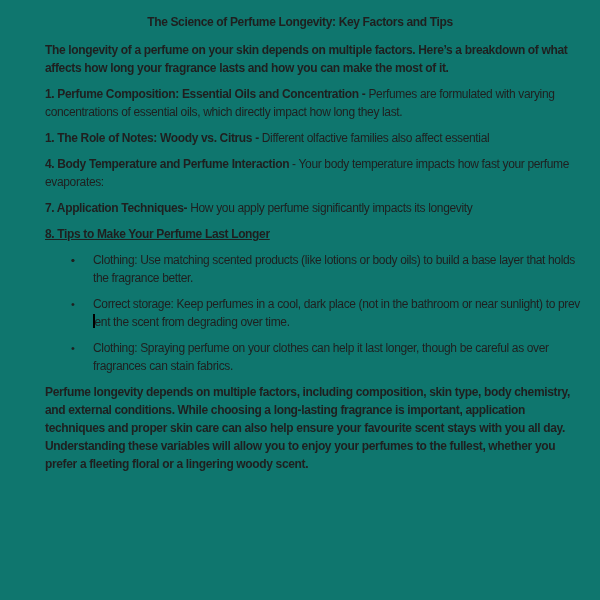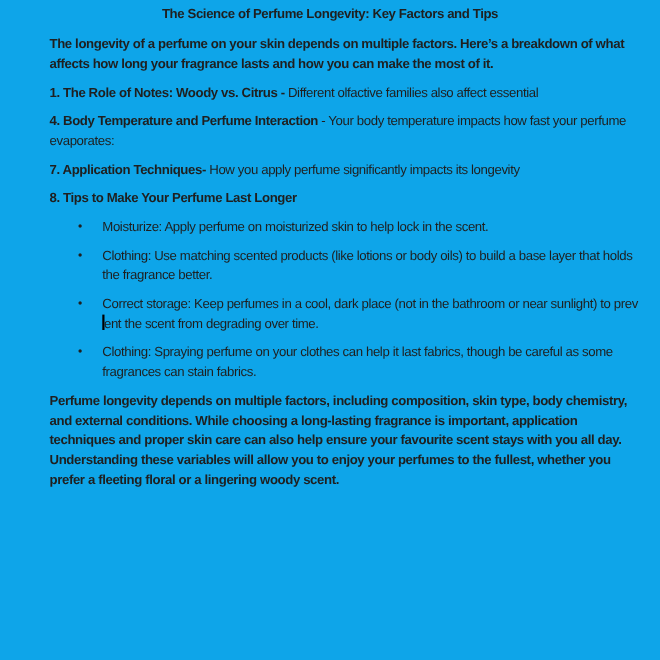--- a/index.html
+++ b/index.html
@@ -4,37 +4,37 @@
 <style>
   * { margin: 0; padding: 0; box-sizing: border-box; }
   html, body {
     width: 600px; height: 600px;
     background: #ffffff;
     overflow: hidden;
     font-family: "Liberation Sans", "DejaVu Sans", sans-serif;
   }
   .page {
     width: 600px; height: 600px;
-    background: #0ea5e9;
-    padding: 3px 20px 0 45px;
+    background: #0f766e;
+    padding: 13px 20px 0 45px;
     color: #1f1f1f;
     font-size: 12px;
     line-height: 18px;
     letter-spacing: -0.35px;
   }
   .doc-title {
     font-weight: bold;
     text-align: center;
     font-size: 12px;
     margin-bottom: 10px;
     margin-right: 25px; 
   }
   p.para { margin-bottom: 8px; }
   .b { font-weight: bold; }
-  .tips-heading { font-weight: bold; margin-bottom: 9px; }
+  .tips-heading { font-weight: bold; margin-bottom: 9px; text-decoration: underline; }
   ul.bullet-list { list-style: none; margin-bottom: 3px; }
   ul.bullet-list li {
     position: relative;
     padding-left: 48px;
     margin-bottom: 8px;
   }
   ul.bullet-list li .dot {
     position: absolute;
     left: 26px;
     top: 0;
@@ -53,33 +53,34 @@
 </style>
 </head>
 <body>
 
 <div class="page">
 
   <div class="doc-title">The Science of Perfume Longevity: Key Factors and Tips</div>
 
   <p class="para b">The longevity of a perfume on your skin depends on multiple factors. Here’s a breakdown of what affects how long your fragrance lasts and how you can make the most of it.</p>
 
+  <p class="para"><span class="b">1. Perfume Composition: Essential Oils and Concentration -</span><span> Perfumes are formulated with varying concentrations of essential oils, which directly impact how long they last.</span></p>
 
   <p class="para"><span class="b">1. The Role of Notes: Woody vs. Citrus -</span><span> Different olfactive families also affect essential</span></p>
 
 
   <p class="para"><span class="b">4. Body Temperature and Perfume Interaction</span><span> - Your body temperature impacts how fast your perfume evaporates:</span></p>
 
   <p class="para"><span class="b">7. Application Techniques-</span><span> How you apply perfume significantly impacts its longevity</span></p>
 
 
   <p class="para tips-heading">8. Tips to Make Your Perfume Last Longer</p>
 
   <ul class="bullet-list">
-    <li><span class="dot">•</span><span>Moisturize: Apply perfume on moisturized skin to help lock in the scent.</span></li>
+    <li><span class="dot">•</span></li>
     <li><span class="dot">•</span><span>Clothing: Use matching scented products (like lotions or body oils) to build a base layer that holds the fragrance better.</span></li>
     <li><span class="dot">•</span><span>Correct storage: Keep perfumes in a cool, dark place (not in the bathroom or near sunlight) to prev</span><span class="caret"></span><span>ent the scent from degrading over time.</span></li>
-    <li><span class="dot">•</span><span>Clothing: Spraying perfume on your clothes can help it last fabrics, though be careful as some fragrances can stain fabrics.</span></li>
+    <li><span class="dot">•</span><span>Clothing: Spraying perfume on your clothes can help it last longer, though be careful as over fragrances can stain fabrics.</span></li>
   </ul>
 
   <p class="para closing">Perfume longevity depends on multiple factors, including composition, skin type, body chemistry, and external conditions. While choosing a long-lasting fragrance is important, application techniques and proper skin care can also help ensure your favourite scent stays with you all day. Understanding these variables will allow you to enjoy your perfumes to the fullest, whether you prefer a fleeting floral or a lingering woody scent.</p>
 
 </div>
 
 </body></html>

